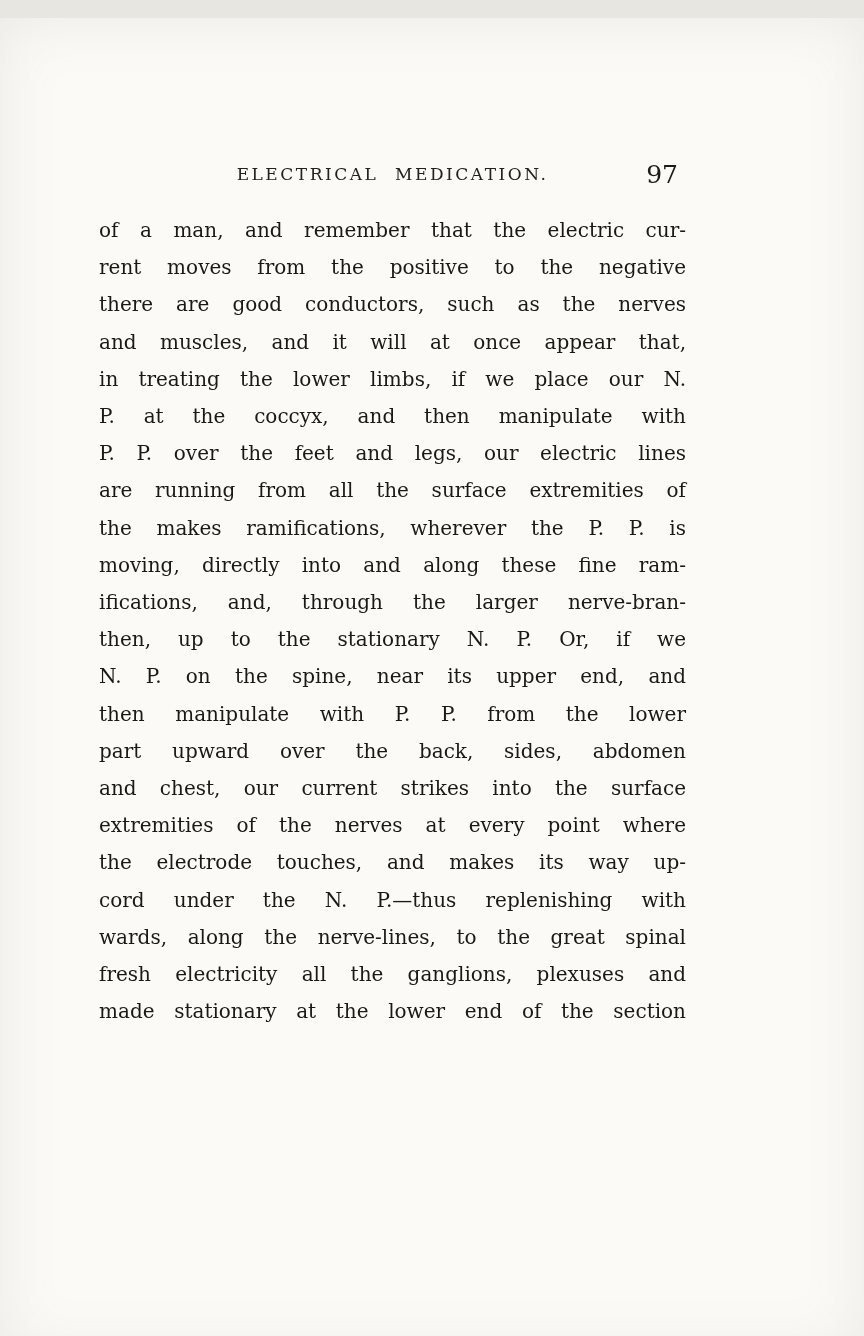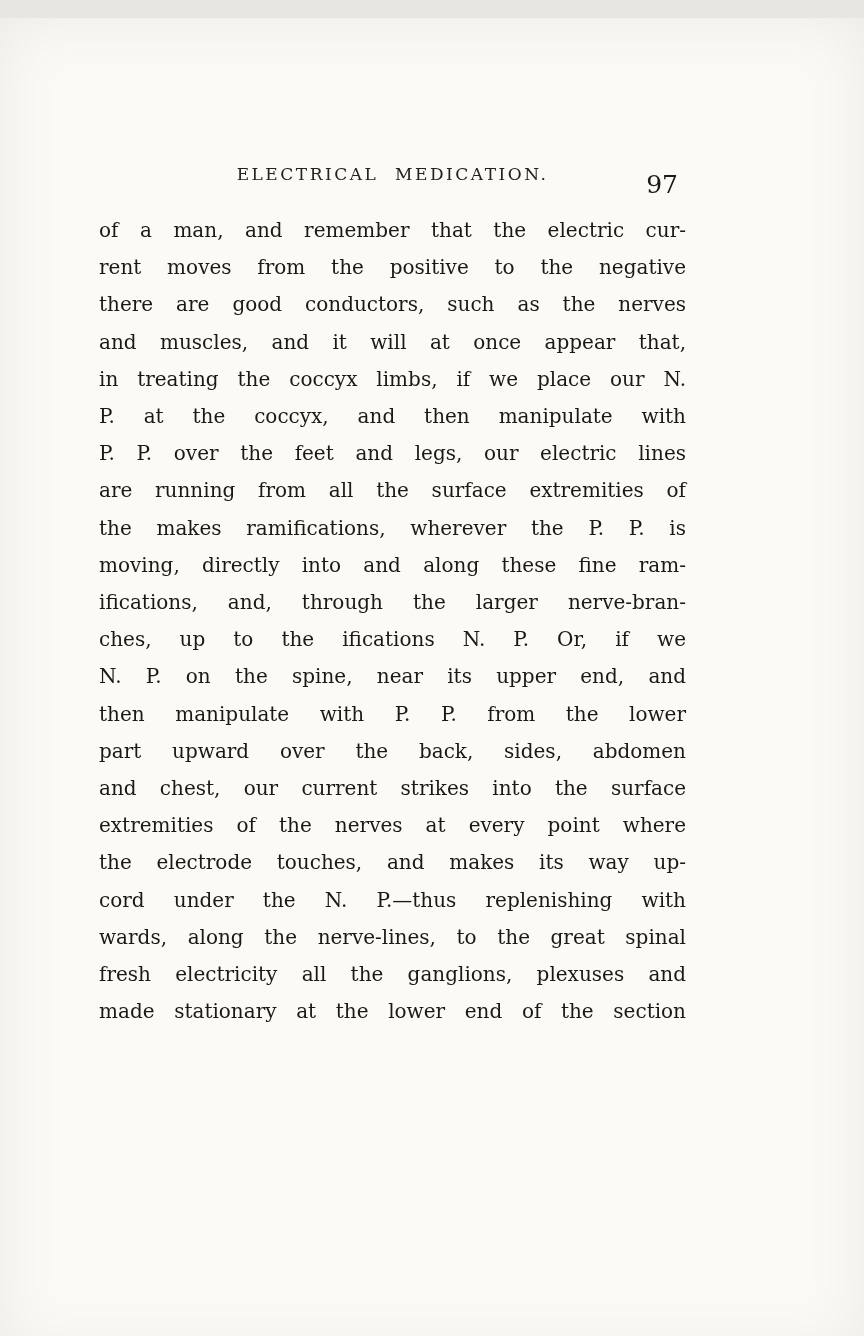--- a/index.html
+++ b/index.html
@@ -34,21 +34,21 @@
     text-align: center;
     font-size: 17px;
     letter-spacing: 2.5px;
     word-spacing: 9px;
     padding-top: 8px;
     color: #24211d;
   }
   .page-number {
     position: absolute;
     right: 8px;
-    top: 14px;
+    top: 4px;
     font-size: 25px;
     color: #1c1a17;
   }
   .body-lines {
     margin-top: 2px;
   }
   .line {
     font-size: 20px;
     line-height: 37.2px;
     white-space: normal;
@@ -76,28 +76,28 @@
   <div class="text-block">
     <div class="header">
       <span class="running-title">ELECTRICAL MEDICATION.</span>
       <span class="page-number">97</span>
     </div>
     <div class="body-lines" id="body-lines">
         <div class="line"><span>of a man, and remember that the electric cur-</span></div>
         <div class="line"><span>rent moves from the positive to the negative</span></div>
         <div class="line"><span>there are good conductors, such as the nerves</span></div>
         <div class="line"><span>and muscles, and it will at once appear that,</span></div>
-        <div class="line"><span>in treating the coccyx limbs, if we place our N.</span></div>
+        <div class="line"><span>in treating the lower limbs, if we place our N.</span></div>
         <div class="line"><span>P. at the coccyx, and then manipulate with</span></div>
         <div class="line"><span>P. P. over the feet and legs, our electric lines</span></div>
         <div class="line"><span>are running from all the surface extremities of</span></div>
         <div class="line"><span>the makes ramifications, wherever the P. P. is</span></div>
         <div class="line"><span>moving, directly into and along these fine ram-</span></div>
         <div class="line"><span>ifications, and, through the larger nerve-bran-</span></div>
-        <div class="line"><span>ches, up to the ifications N. P.  Or, if we</span></div>
+        <div class="line"><span>then, up to the stationary N. P.  Or, if we</span></div>
         <div class="line"><span>N. P. on the spine, near its upper end, and</span></div>
         <div class="line"><span>then manipulate with P. P. from the lower</span></div>
         <div class="line"><span>part upward over the back, sides, abdomen</span></div>
         <div class="line"><span>and chest, our current strikes into the surface</span></div>
         <div class="line"><span>extremities of the nerves at every point where</span></div>
         <div class="line"><span>the electrode touches, and makes its way up-</span></div>
         <div class="line"><span>cord under the N. P.—thus replenishing with</span></div>
         <div class="line"><span>wards, along the nerve-lines, to the great spinal</span></div>
         <div class="line"><span>fresh electricity all the ganglions, plexuses and</span></div>
         <div class="line"><span>made stationary at the lower end of the section</span></div>

